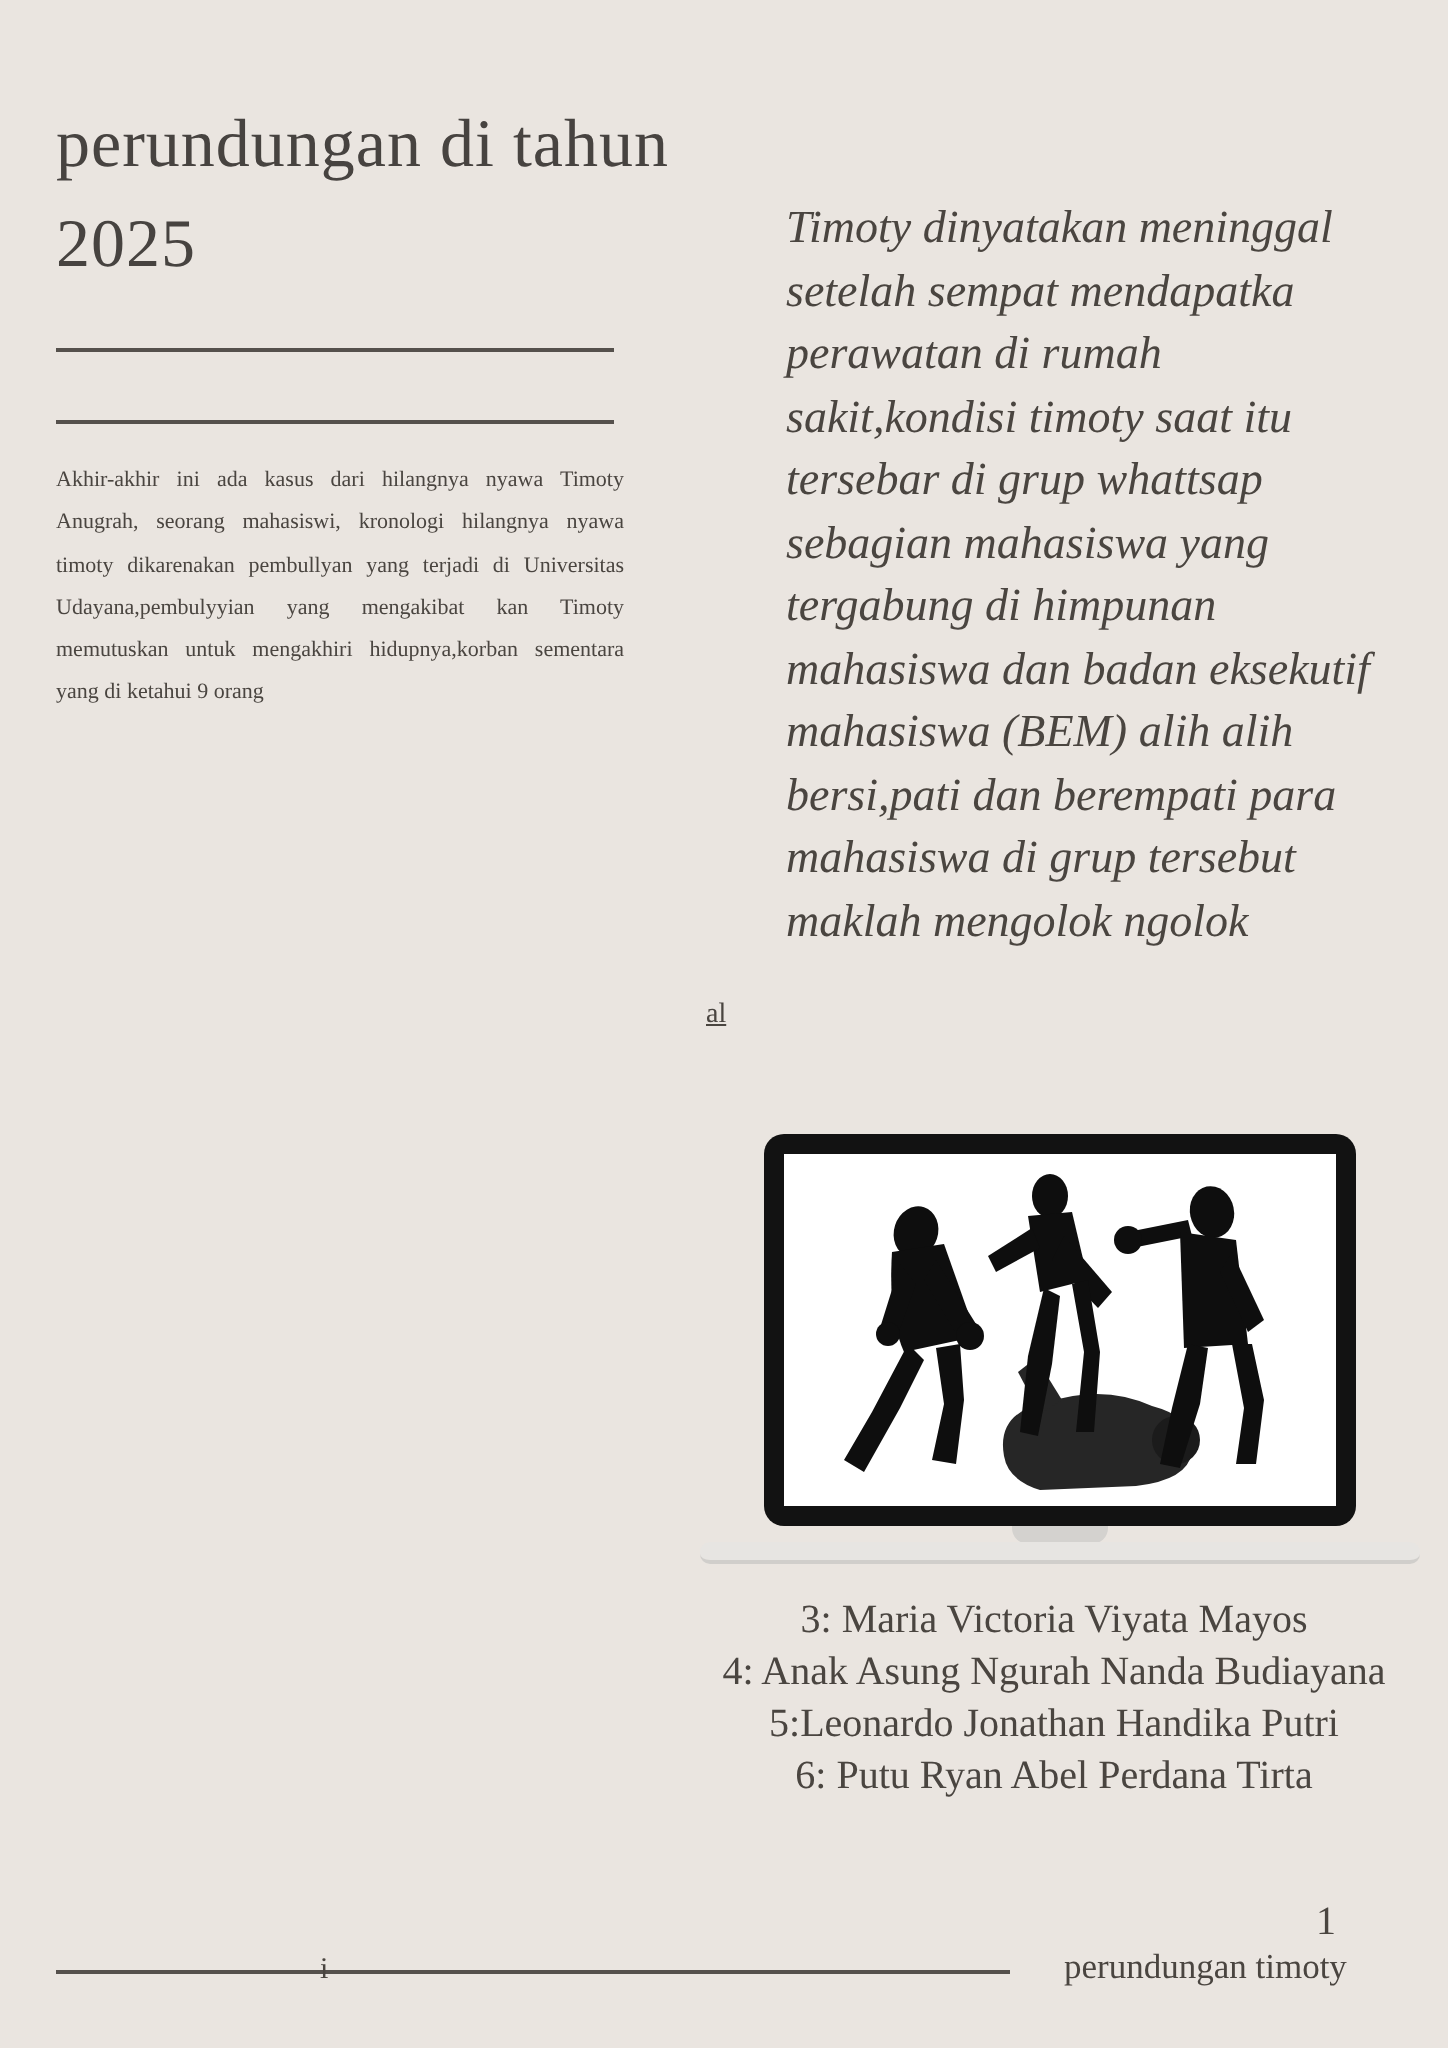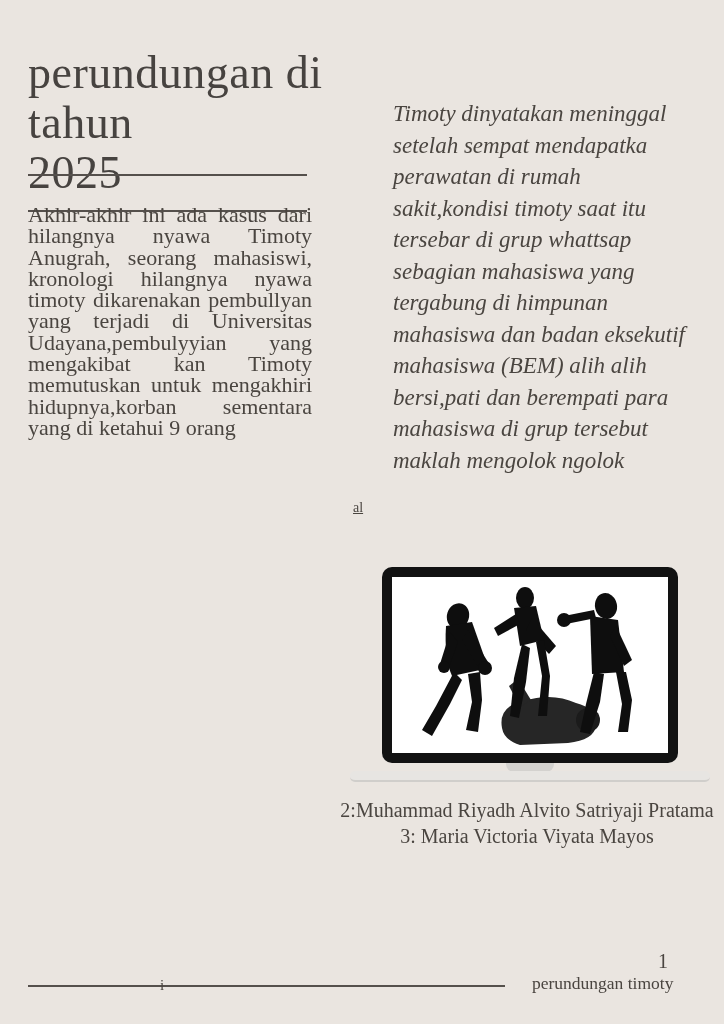--- a/index.html
+++ b/index.html
@@ -16,29 +16,29 @@
   html,body{margin:0;padding:0;}
   body{
     width:724px;height:1024px;position:relative;overflow:hidden;
     background:var(--page-bg);
     font-family:"Liberation Serif", serif;
     color:var(--ink);
   }
   .abs{position:absolute;}
   .page-title{
     left:28px;top:48px;width:360px;
-    font-size:46px;line-height:50px;color:var(--title-ink);
+    font-size:34px;line-height:50px;color:var(--title-ink);
     white-space:pre-line;letter-spacing:.5px;
   }
   .rule{height:0;border-top:2px solid var(--rule);}
   .rule-1{left:28px;top:174px;width:279px;}
   .rule-2{left:28px;top:210px;width:279px;}
   .left-body{
-    left:28px;top:204px;width:284px;
-    font-size:22px;line-height:21.3px;
+    left:28px;top:230px;width:284px;
+    font-size:11px;line-height:21.3px;
     text-align:justify;text-justify:inter-word;
   }
   .right-body{
     left:348px;top:98px;width:345px;
     font-size:23px;line-height:31.5px;
     font-style:italic;white-space:pre-line;margin-left:45px;
   }
   .caption-al{left:353px;top:500px;font-size:14px;text-decoration:underline;}
   .laptop{left:382px;top:567px;width:296px;height:196px;
     background:var(--laptop);border-radius:10px;}
@@ -119,21 +119,23 @@
         <path d="M202 94 L194 126 L188 154 L198 156 L208 124 L212 96 Z"></path>
         <path d="M224 94 L230 126 L226 154 L236 154 L240 122 L234 94 Z"></path>
       </g>
     </svg>
   </div>
   <div class="laptop-latch"></div>
 </div>
 <div class="abs laptop-base"></div>
 
 <div class="abs victims">
-  <div>2:Muhammad Riyadh Alvito Satriyaji Pratama</div>
   <div>3: Maria Victoria Viyata Mayos</div>
+  <div>4: Anak Asung Ngurah Nanda Budiayana</div>
+  <div>5:Leonardo Jonathan Handika Putri</div>
+  <div>6: Putu Ryan Abel Perdana Tirta</div>
 </div>
 
 <div class="abs page-number">1</div>
 
 <div class="abs rule footer-rule"></div>
 <div class="abs footer-mark">i</div>
 <div class="abs footer-text">perundungan timoty</div>
 
 </body></html>

